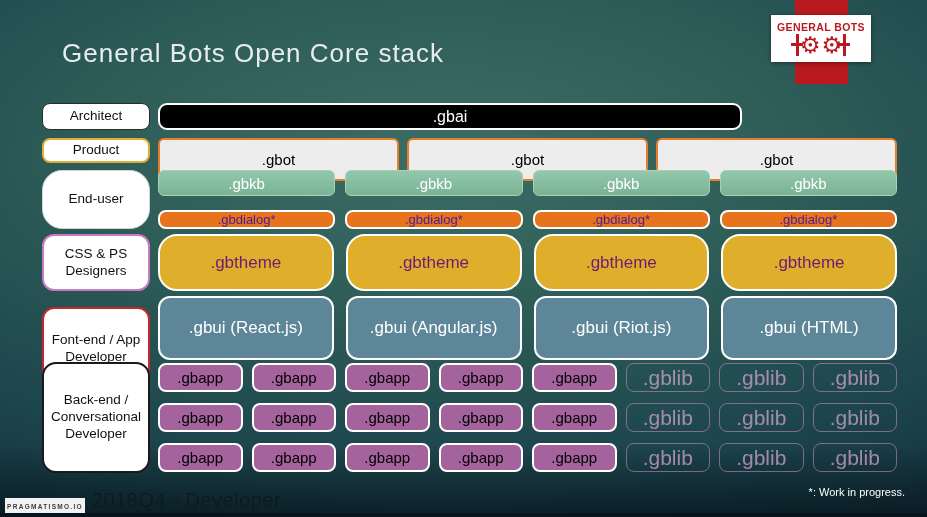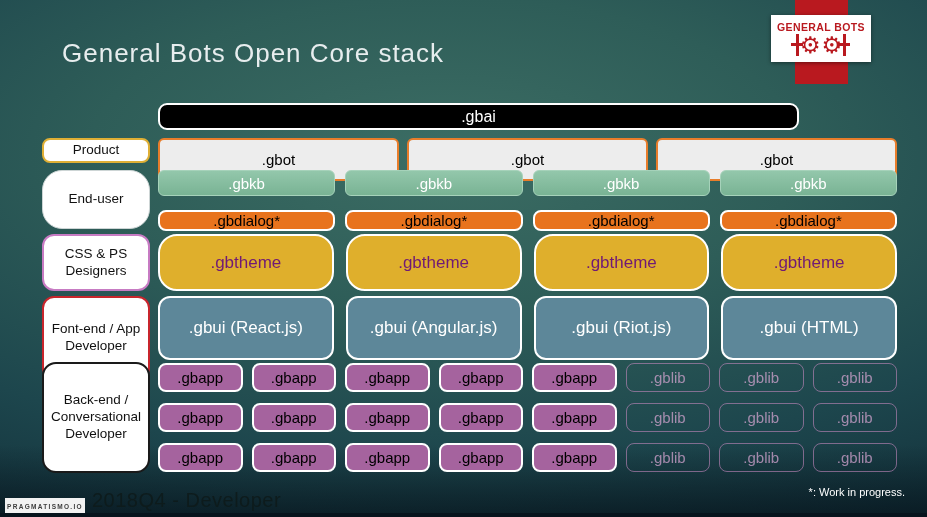--- a/index.html
+++ b/index.html
@@ -41,54 +41,54 @@
     position:absolute;left:42px;width:108px;
     background:#ffffff;color:#111;
     display:flex;align-items:center;justify-content:center;text-align:center;
     font-size:13.5px;line-height:1.25;border-radius:10px;box-sizing:border-box;
     padding:2px 6px;
   }
   .role-architect{top:103px;height:27px;border:1.5px solid #2b2b2b;border-radius:8px;}
   .role-product{top:138px;height:25px;border:2px solid #dfaf35;border-radius:8px;}
   .role-enduser{top:170px;height:59px;border:1px solid #cdd5d5;border-radius:20px;}
   .role-cssps{top:234px;height:57px;border:2px solid #c77bc3;border-radius:12px;}
-  .role-frontend{top:296px;height:84px;border:2.5px solid #c8252c;border-radius:12px;}
+  .role-frontend{top:307px;height:84px;border:2.5px solid #c8252c;border-radius:12px;}
   .role-backend{top:362px;height:111px;border:2.5px solid #1a1a1a;border-radius:14px;}
 
   
   .row{position:absolute;left:158px;width:739px;display:grid;box-sizing:border-box;}
   .box{
     display:flex;align-items:center;justify-content:center;
     box-sizing:border-box;white-space:nowrap;
   }
   .gbai{
-    position:absolute;left:158px;width:641px;top:103px;height:27px;
+    position:absolute;left:158px;width:584px;top:103px;height:27px;
     background:#000;border:2.5px solid #fff;border-radius:9px;color:#fff;font-size:16px;
   }
   .row-gbot{top:138px;height:43px;grid-template-columns:repeat(3,1fr);gap:8px;}
   .box-gbot{background:#ededed;border:2px solid #e87d2b;border-radius:6px;color:#000;font-size:15px;}
 
   .row-gbkb{top:170px;height:26px;grid-template-columns:repeat(4,1fr);gap:10px;}
   .box-gbkb{background:linear-gradient(180deg,#93c7ab,#79b394);border:1px solid #a6d2ba;border-radius:6px;color:#fff;font-size:15px;}
 
   .row-gbdialog{top:202px;height:27px;grid-template-columns:repeat(4,1fr);gap:10px;}
-  .box-gbdialog{background:#e8731d;border:2.5px solid #fff;border-radius:8px;color:#000000;font-size:15px;margin-top:8px;}
+  .box-gbdialog{background:#e8731d;border:2.5px solid #fff;border-radius:8px;color:#4c1d95;font-size:13px;margin-top:8px;}
 
   .row-gbtheme{top:234px;height:57px;grid-template-columns:repeat(4,1fr);gap:12px;}
   .box-gbtheme{background:#dfaf2c;border:2.5px solid #fff;border-radius:19px;color:#701a75;font-size:17px;}
 
   .row-gbui{top:296px;height:64px;grid-template-columns:repeat(4,1fr);gap:12px;}
   .box-gbui{background:#5d8799;border:2.5px solid #fff;border-radius:12px;color:#fff;font-size:17px;}
 
   .row-apps{grid-template-columns:repeat(8,1fr);gap:9px;height:29px;}
   .row-apps-1{top:363px;}
   .row-apps-2{top:403px;}
   .row-apps-3{top:443px;}
   .box-gbapp{background:#a5639e;border:2.5px solid #fff;border-radius:8px;color:#000000;font-size:15px;}
-  .box-gblib{background:transparent;border:1.5px solid rgba(196,137,190,0.6);border-radius:8px;color:rgba(216,166,211,0.72);font-size:15px;}
+  .box-gblib{background:transparent;border:1.5px solid rgba(196,137,190,0.6);border-radius:8px;color:rgba(216,166,211,0.72);font-size:21px;}
 
   
   .badge{
     position:absolute;left:5px;top:498px;width:80px;height:16px;background:#f2f2f2;
     display:flex;align-items:center;justify-content:center;
     font-size:6.5px;letter-spacing:1.3px;color:#3d3d3d;font-weight:bold;
   }
   .footer-text{
     position:absolute;left:92px;top:489px;
     font-size:20px;letter-spacing:0.5px;color:rgba(14,26,26,0.88);white-space:nowrap;
@@ -106,20 +106,23 @@
   <div class="logo-card">
     <div class="logo-text">GENERAL BOTS</div>
     <div class="logo-gears">
       <span class="gline"></span>
         <span class="gear">⚙</span>
         <span class="gear">⚙</span>
         <span class="gline"></span>
     </div>
   </div>
 
+  <div class="role role-architect">
+      <span>Architect</span>
+    </div>
   <div class="role role-product">
       <span>Product</span>
     </div>
   <div class="role role-enduser">
       <span>End-user</span>
     </div>
   <div class="role role-cssps">
       <span>CSS &amp; PS Designers</span>
     </div>
   <div class="role role-frontend">

